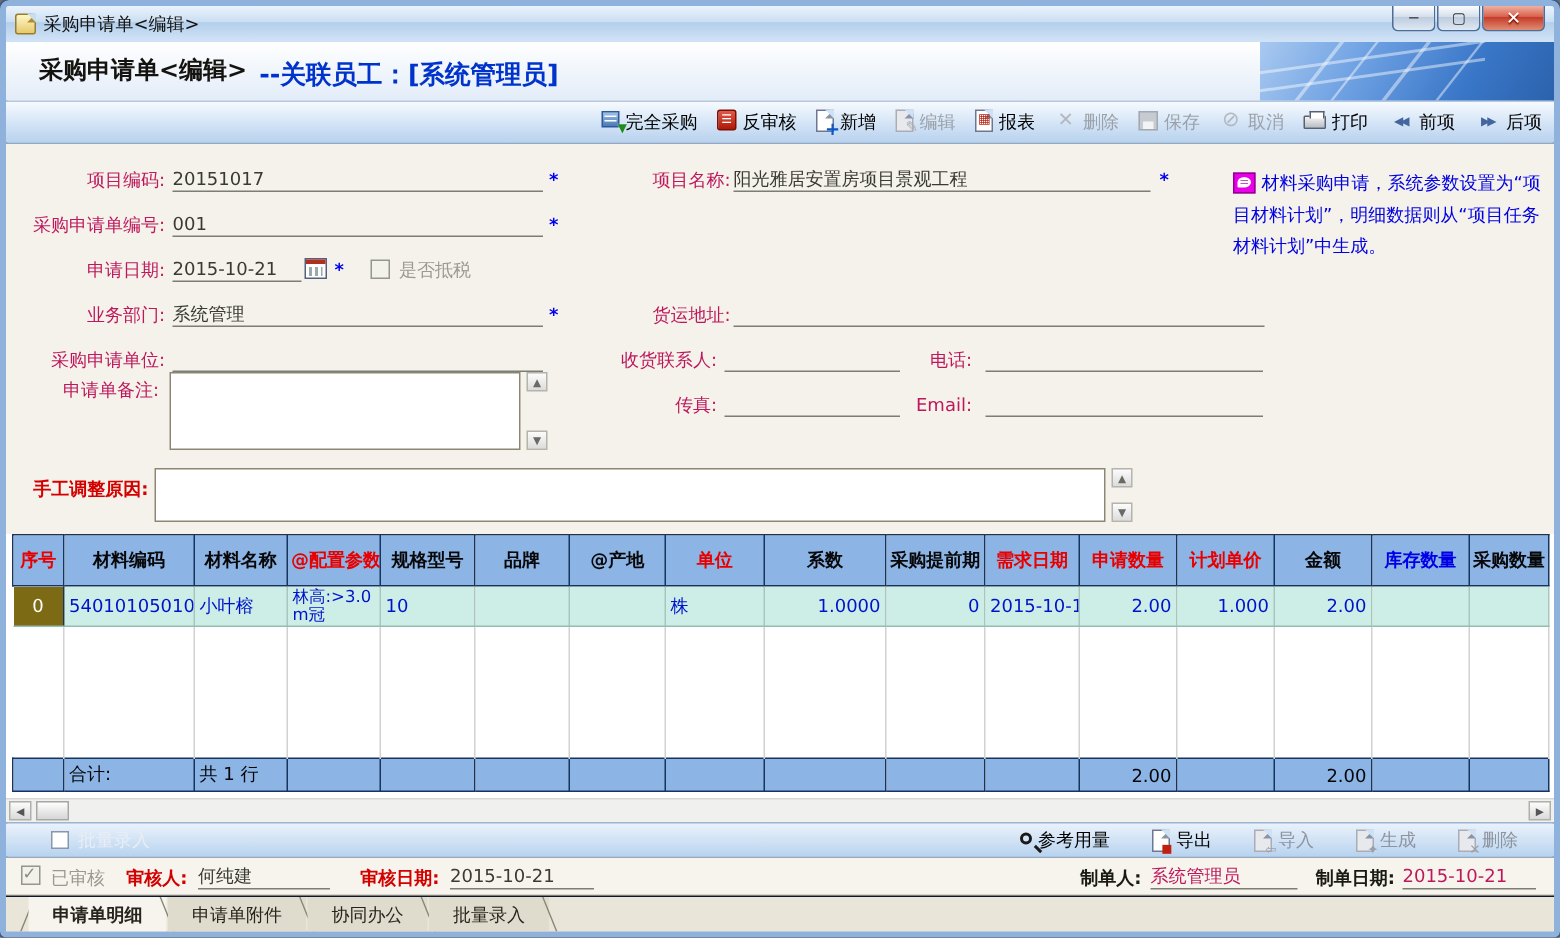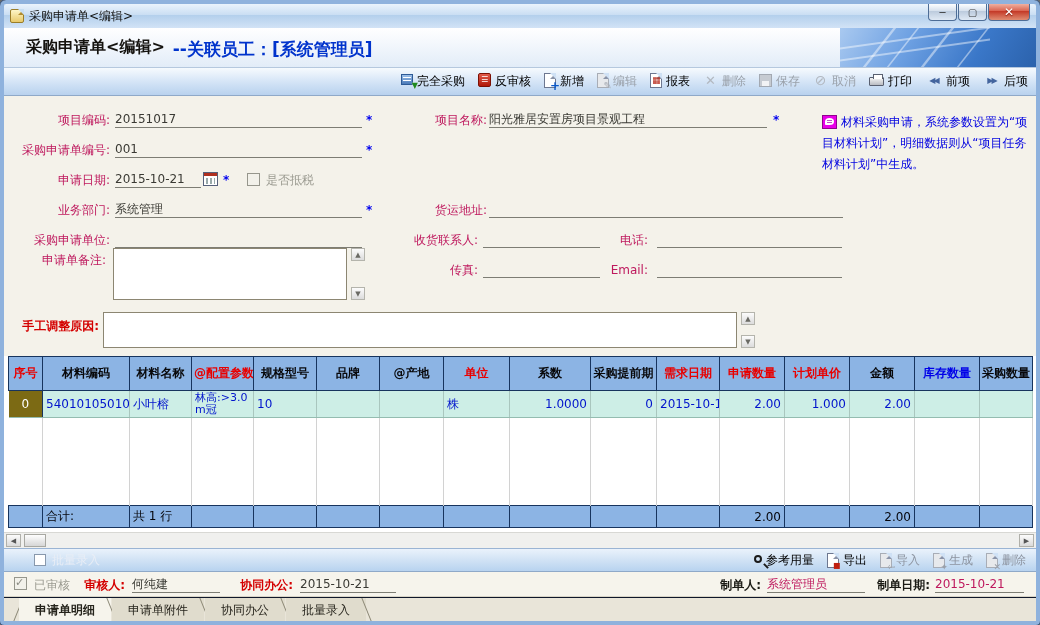--- a/index.html
+++ b/index.html
@@ -99,21 +99,21 @@
   .ar{text-align:right;}
   .hscroll{height:16px;background:#f0f0ee;border-top:1px solid #d8d8d4;position:relative;}
   .hs-btn{position:absolute;top:1px;width:15px;height:13px;background:linear-gradient(#fcfcfc,#dadada);
           border:1px solid #b0b0aa;font-size:7px;color:#555;text-align:center;line-height:12px;}
   .hs-thumb{position:absolute;top:1px;left:20px;width:22px;height:13px;background:linear-gradient(#fefefe,#d6d6d6);border:1px solid #a8a8a2;}
   
   .grid-toolbar{height:24px;background:linear-gradient(#eaf2fb,#b8d3ef);border-top:1px solid #9ab4d4;
                 border-bottom:1px solid #8fa9c8;display:flex;align-items:center;font-size:12px;}
   .batch{display:flex;align-items:center;gap:6px;color:#e9eef6;margin-left:30px;}
   .batch .cbx{width:12px;height:12px;background:#fff;border:1px solid #8898ac;}
-  .gt-right{margin-left:auto;display:flex;align-items:center;gap:13px;padding-right:10px;}
+  .gt-right{margin-left:auto;display:flex;align-items:center;gap:28px;padding-right:24px;}
   .gtbtn{display:inline-flex;align-items:center;gap:4px;color:#000;}
   .gtbtn.dis{color:#8d94a0;}
   .ic-search{width:8px;height:8px;border:2px solid #1a1a1a;border-radius:50%;margin-top:-2px;}
   .ic-search::after{content:"";position:absolute;left:7px;top:8px;width:6px;height:2px;background:#1a1a1a;transform:rotate(45deg);}
   .ic-export::after{content:"▪";position:absolute;right:-3px;bottom:-5px;color:#c02010;font-size:12px;}
   .ic-import::after,.ic-gen::after,.ic-del2::after{position:absolute;right:-4px;bottom:-5px;font-size:9px;color:#9aa0aa;}
   .ic-import::after{content:"⇦";} .ic-gen::after{content:"✦";} .ic-del2::after{content:"✕";}
   
   .audit-row{height:25px;background:#f6f4ec;position:relative;font-size:12px;border-bottom:1px solid #d8d4c6;}
   .audit-row .flabel{top:5px;} .audit-row .fld{top:4px;} .audit-row .cb{top:5px;}
@@ -385,21 +385,21 @@
           <span>删除</span>
         </span>
     </span>
   </div>
 
   <div class="audit-row">
     <span class="cb dis checked" style="left:10px"></span>
     <span class="flabel cblabel" style="left:30px;top:5px;width:60px;text-align:left">已审核</span>
     <span class="flabel lab-red" style="left:73px;width:48px">审核人:</span>
     <span class="fld" style="left:128px;width:88px">何纯建</span>
-    <span class="flabel lab-red" style="left:229px;width:60px">协同办公:</span>
+    <span class="flabel lab-red" style="left:229px;width:60px">审核日期:</span>
     <span class="fld" style="left:296px;width:96px">2015-10-21</span>
     <span class="flabel lab-blk" style="left:709px;width:48px">制单人:</span>
     <span class="fld val-gray" style="left:763px;width:98px">系统管理员</span>
     <span class="flabel lab-blk" style="left:866px;width:60px">制单日期:</span>
     <span class="fld val-gray" style="left:931px;width:89px">2015-10-21</span>
   </div>
 
   <div class="tab-row">
     <span class="tabsep first"></span>
     <span class="tab active">申请单明细</span>

